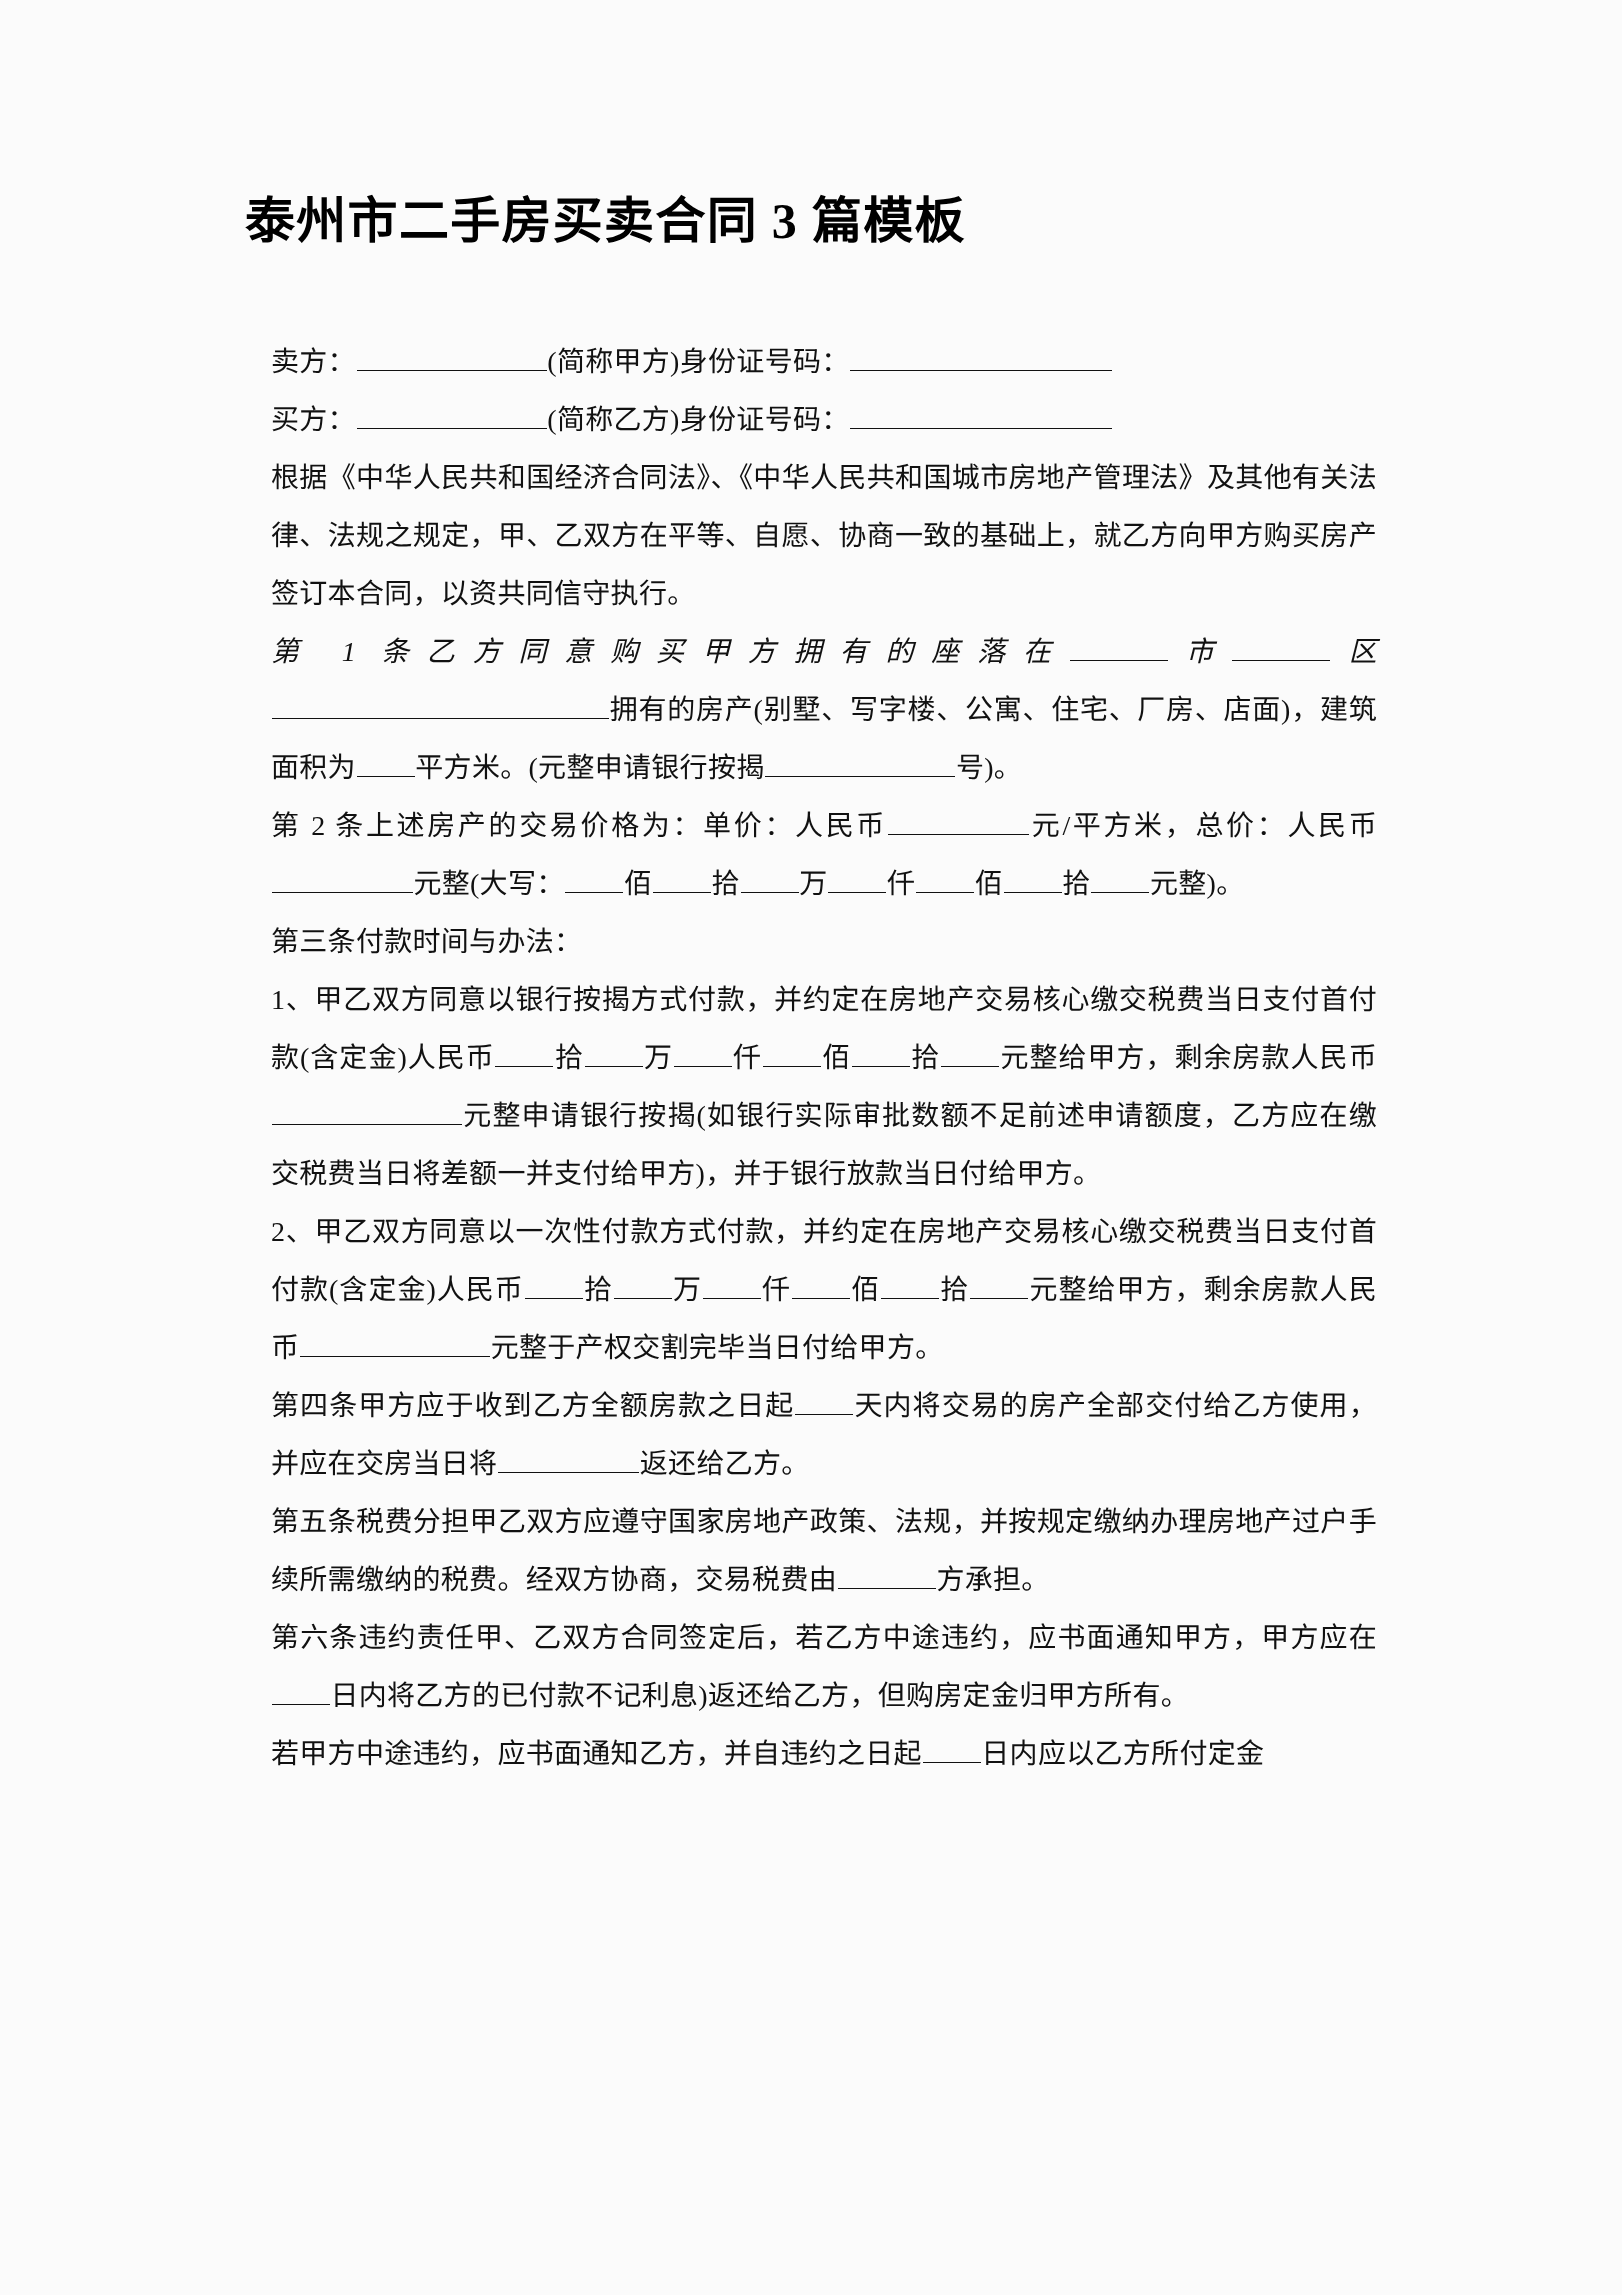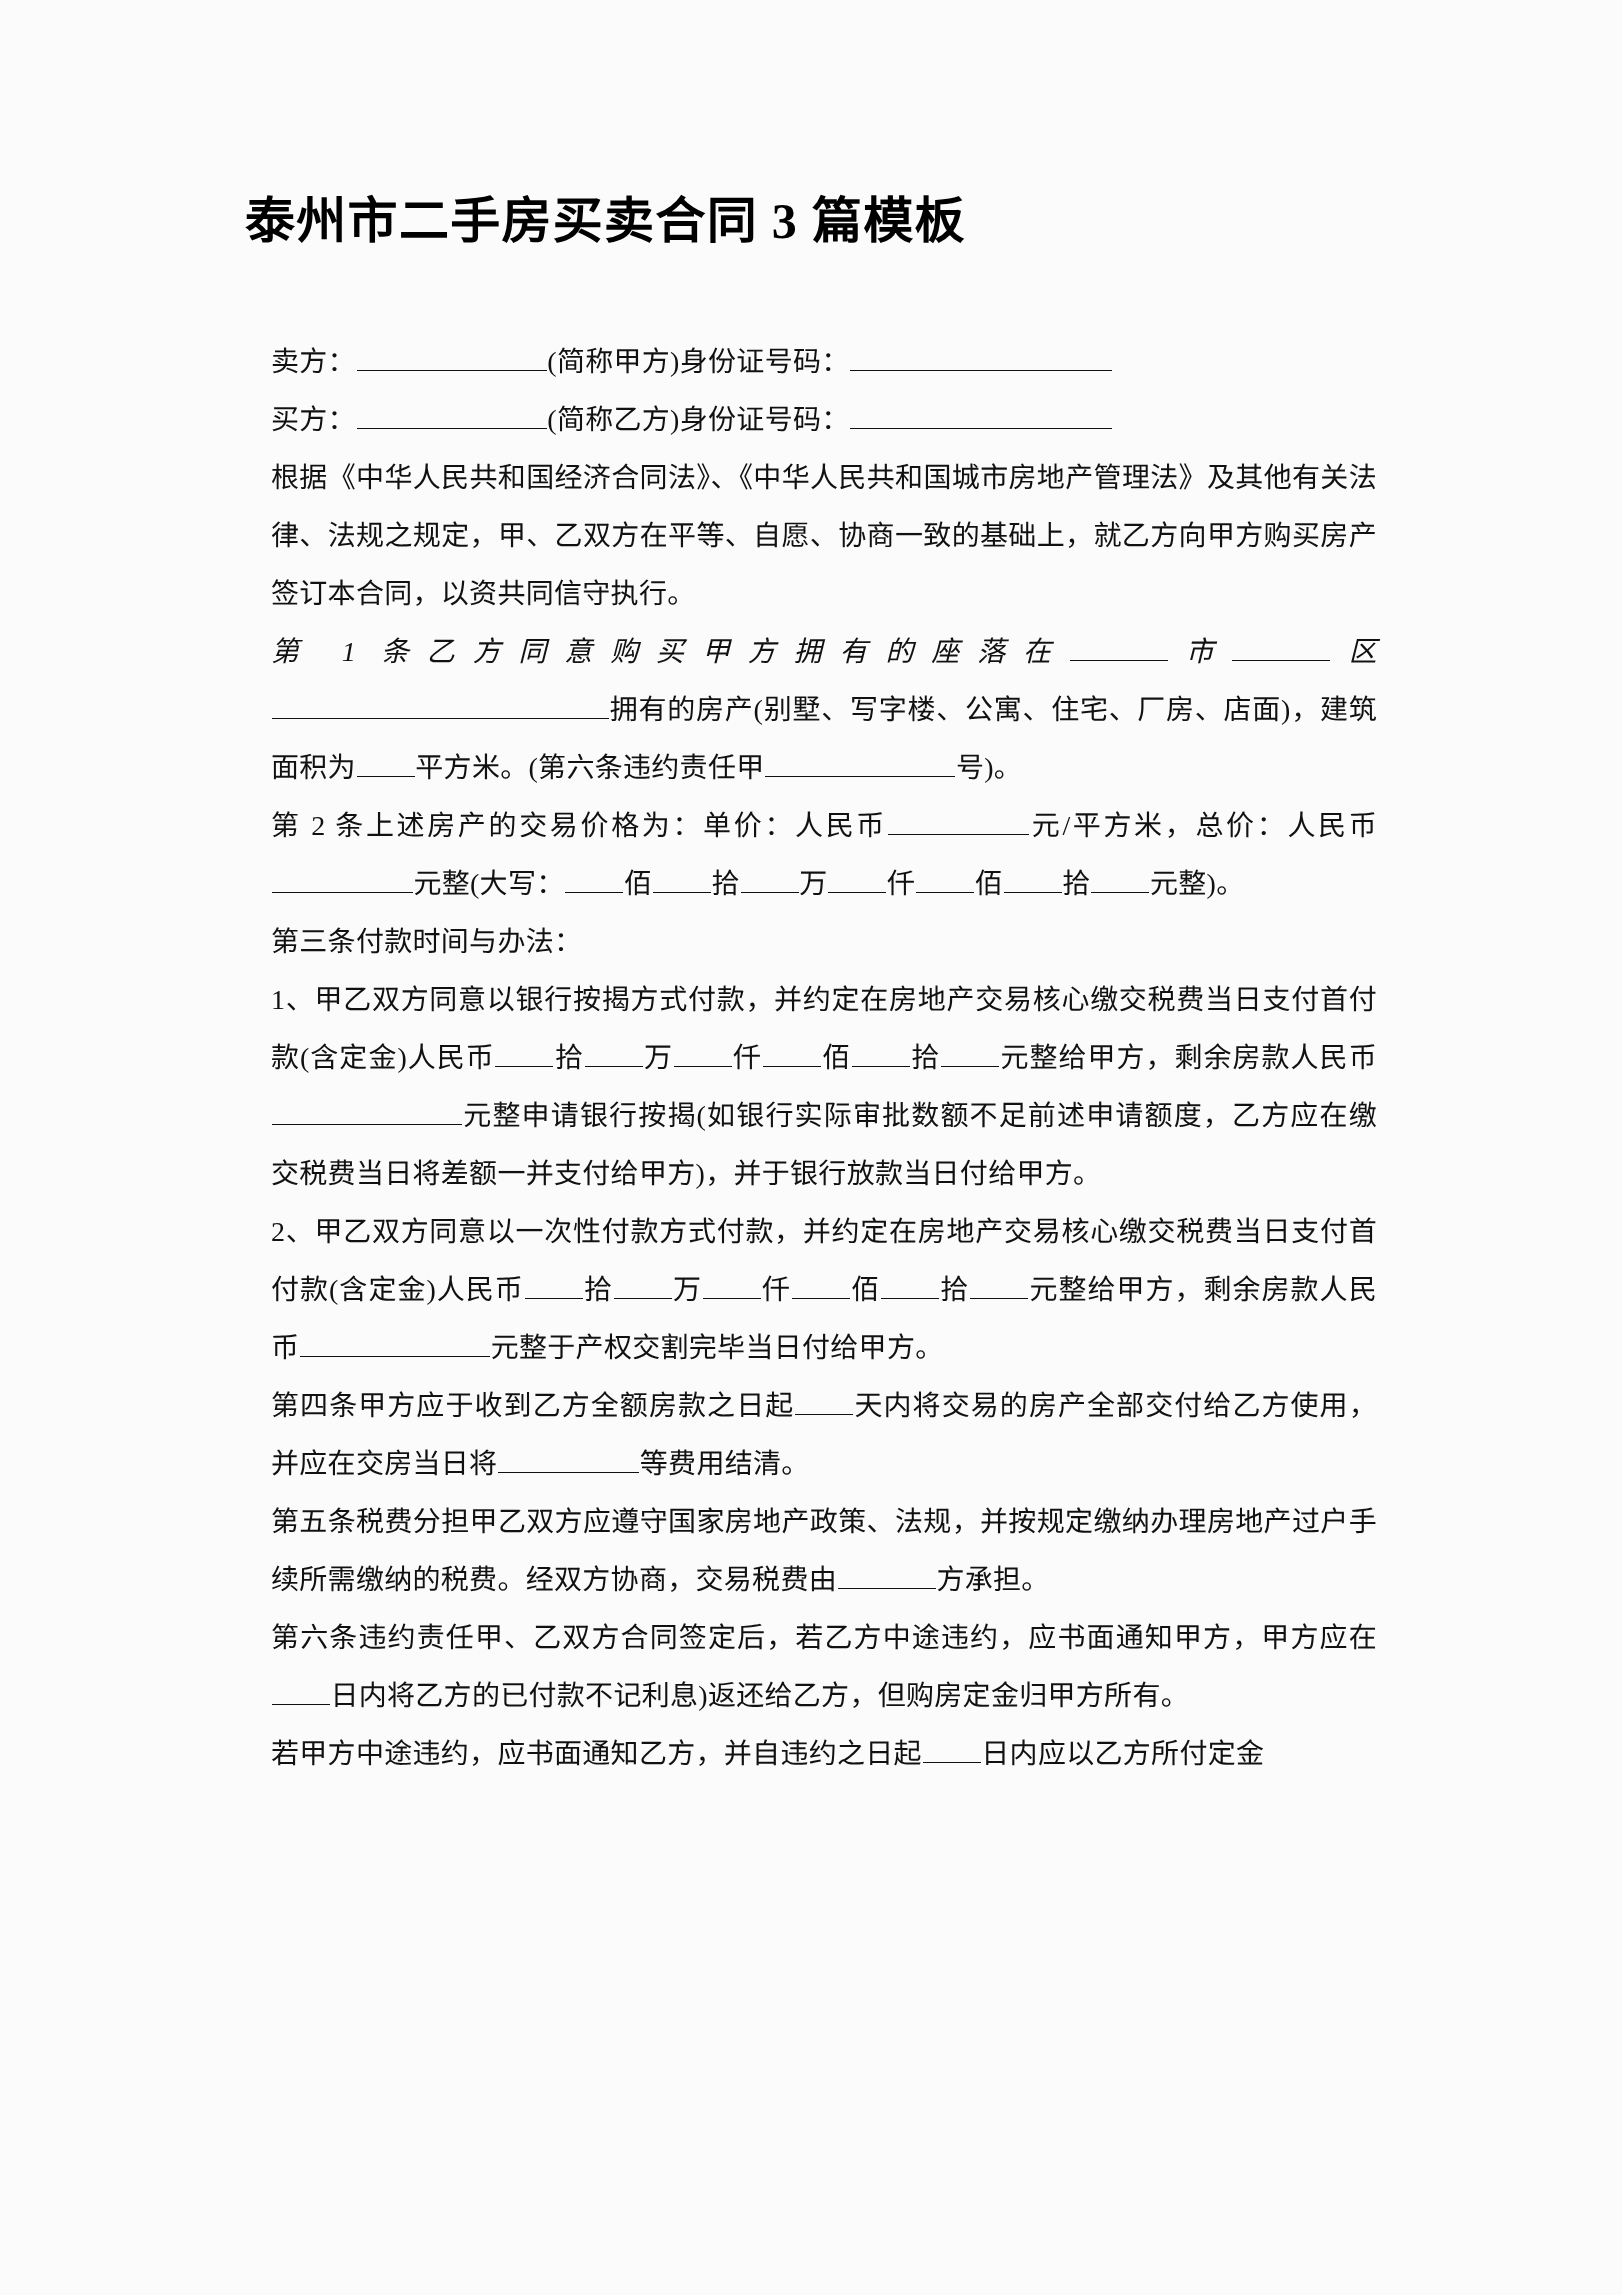--- a/index.html
+++ b/index.html
@@ -80,32 +80,32 @@
     <div class="body-block">
 
       <p class="para"><span>卖方：</span><span class="blank b-xl"></span><span>(简称甲方)身份证号码：</span><span class="blank b-xxl"></span></p>
 
       <p class="para"><span>买方：</span><span class="blank b-xl"></span><span>(简称乙方)身份证号码：</span><span class="blank b-xxl"></span></p>
 
       <p class="para">根据《中华人民共和国经济合同法》、《中华人民共和国城市房地产管理法》及其他有关法律、法规之规定，甲、乙双方在平等、自愿、协商一致的基础上，就乙方向甲方购买房产签订本合同，以资共同信守执行。</p>
 
       <p class="para spread"><span>第 1 条乙方同意购买甲方拥有的座落在</span><span class="blank b-md"></span><span>市</span><span class="blank b-md"></span><span>区</span></p>
 
-      <p class="para"><span class="blank b-huge"></span><span>拥有的房产(别墅、写字楼、公寓、住宅、厂房、店面)，建筑面积为</span><span class="blank b-sm"></span><span>平方米。(第六条违约责任甲</span><span class="blank b-xl"></span><span>号)。</span></p>
+      <p class="para"><span class="blank b-huge"></span><span>拥有的房产(别墅、写字楼、公寓、住宅、厂房、店面)，建筑面积为</span><span class="blank b-sm"></span><span>平方米。(元整申请银行按揭</span><span class="blank b-xl"></span><span>号)。</span></p>
 
       <p class="para"><span>第 2 条上述房产的交易价格为：单价：人民币</span><span class="blank b-lg"></span><span>元/平方米，总价：人民币</span><span class="blank b-lg"></span><span>元整(大写：</span><span class="blank b-sm"></span><span>佰</span><span class="blank b-sm"></span><span>拾</span><span class="blank b-sm"></span><span>万</span><span class="blank b-sm"></span><span>仟</span><span class="blank b-sm"></span><span>佰</span><span class="blank b-sm"></span><span>拾</span><span class="blank b-sm"></span><span>元整)。</span></p>
 
 
       <p class="para">第三条付款时间与办法：</p>
 
       <p class="para"><span>1、甲乙双方同意以银行按揭方式付款，并约定在房地产交易核心缴交税费当日支付首付款(含定金)人民币</span><span class="blank b-sm"></span><span>拾</span><span class="blank b-sm"></span><span>万</span><span class="blank b-sm"></span><span>仟</span><span class="blank b-sm"></span><span>佰</span><span class="blank b-sm"></span><span>拾</span><span class="blank b-sm"></span><span>元整给甲方，剩余房款人民币</span><span class="blank b-xl"></span><span>元整申请银行按揭(如银行实际审批数额不足前述申请额度，乙方应在缴交税费当日将差额一并支付给甲方)，并于银行放款当日付给甲方。</span></p>
 
       <p class="para"><span>2、甲乙双方同意以一次性付款方式付款，并约定在房地产交易核心缴交税费当日支付首付款(含定金)人民币</span><span class="blank b-sm"></span><span>拾</span><span class="blank b-sm"></span><span>万</span><span class="blank b-sm"></span><span>仟</span><span class="blank b-sm"></span><span>佰</span><span class="blank b-sm"></span><span>拾</span><span class="blank b-sm"></span><span>元整给甲方，剩余房款人民币</span><span class="blank b-xl"></span><span>元整于产权交割完毕当日付给甲方。</span></p>
 
-      <p class="para"><span>第四条甲方应于收到乙方全额房款之日起</span><span class="blank b-sm"></span><span>天内将交易的房产全部交付给乙方使用，并应在交房当日将</span><span class="blank b-lg"></span><span>等费用结清。</span></p>
+      <p class="para"><span>第四条甲方应于收到乙方全额房款之日起</span><span class="blank b-sm"></span><span>天内将交易的房产全部交付给乙方使用，并应在交房当日将</span><span class="blank b-lg"></span><span>返还给乙方。</span></p>
 
       <p class="para"><span>第五条税费分担甲乙双方应遵守国家房地产政策、法规，并按规定缴纳办理房地产过户手续所需缴纳的税费。经双方协商，交易税费由</span><span class="blank b-md"></span><span>方承担。</span></p>
 
       <p class="para"><span>第六条违约责任甲、乙双方合同签定后，若乙方中途违约，应书面通知甲方，甲方应在</span><span class="blank b-sm"></span><span>日内将乙方的已付款不记利息)返还给乙方，但购房定金归甲方所有。</span></p>
 
       <p class="para"><span>若甲方中途违约，应书面通知乙方，并自违约之日起</span><span class="blank b-sm"></span><span>日内应以乙方所付定金</span></p>
 
     </div>
   </div>
 </div>

